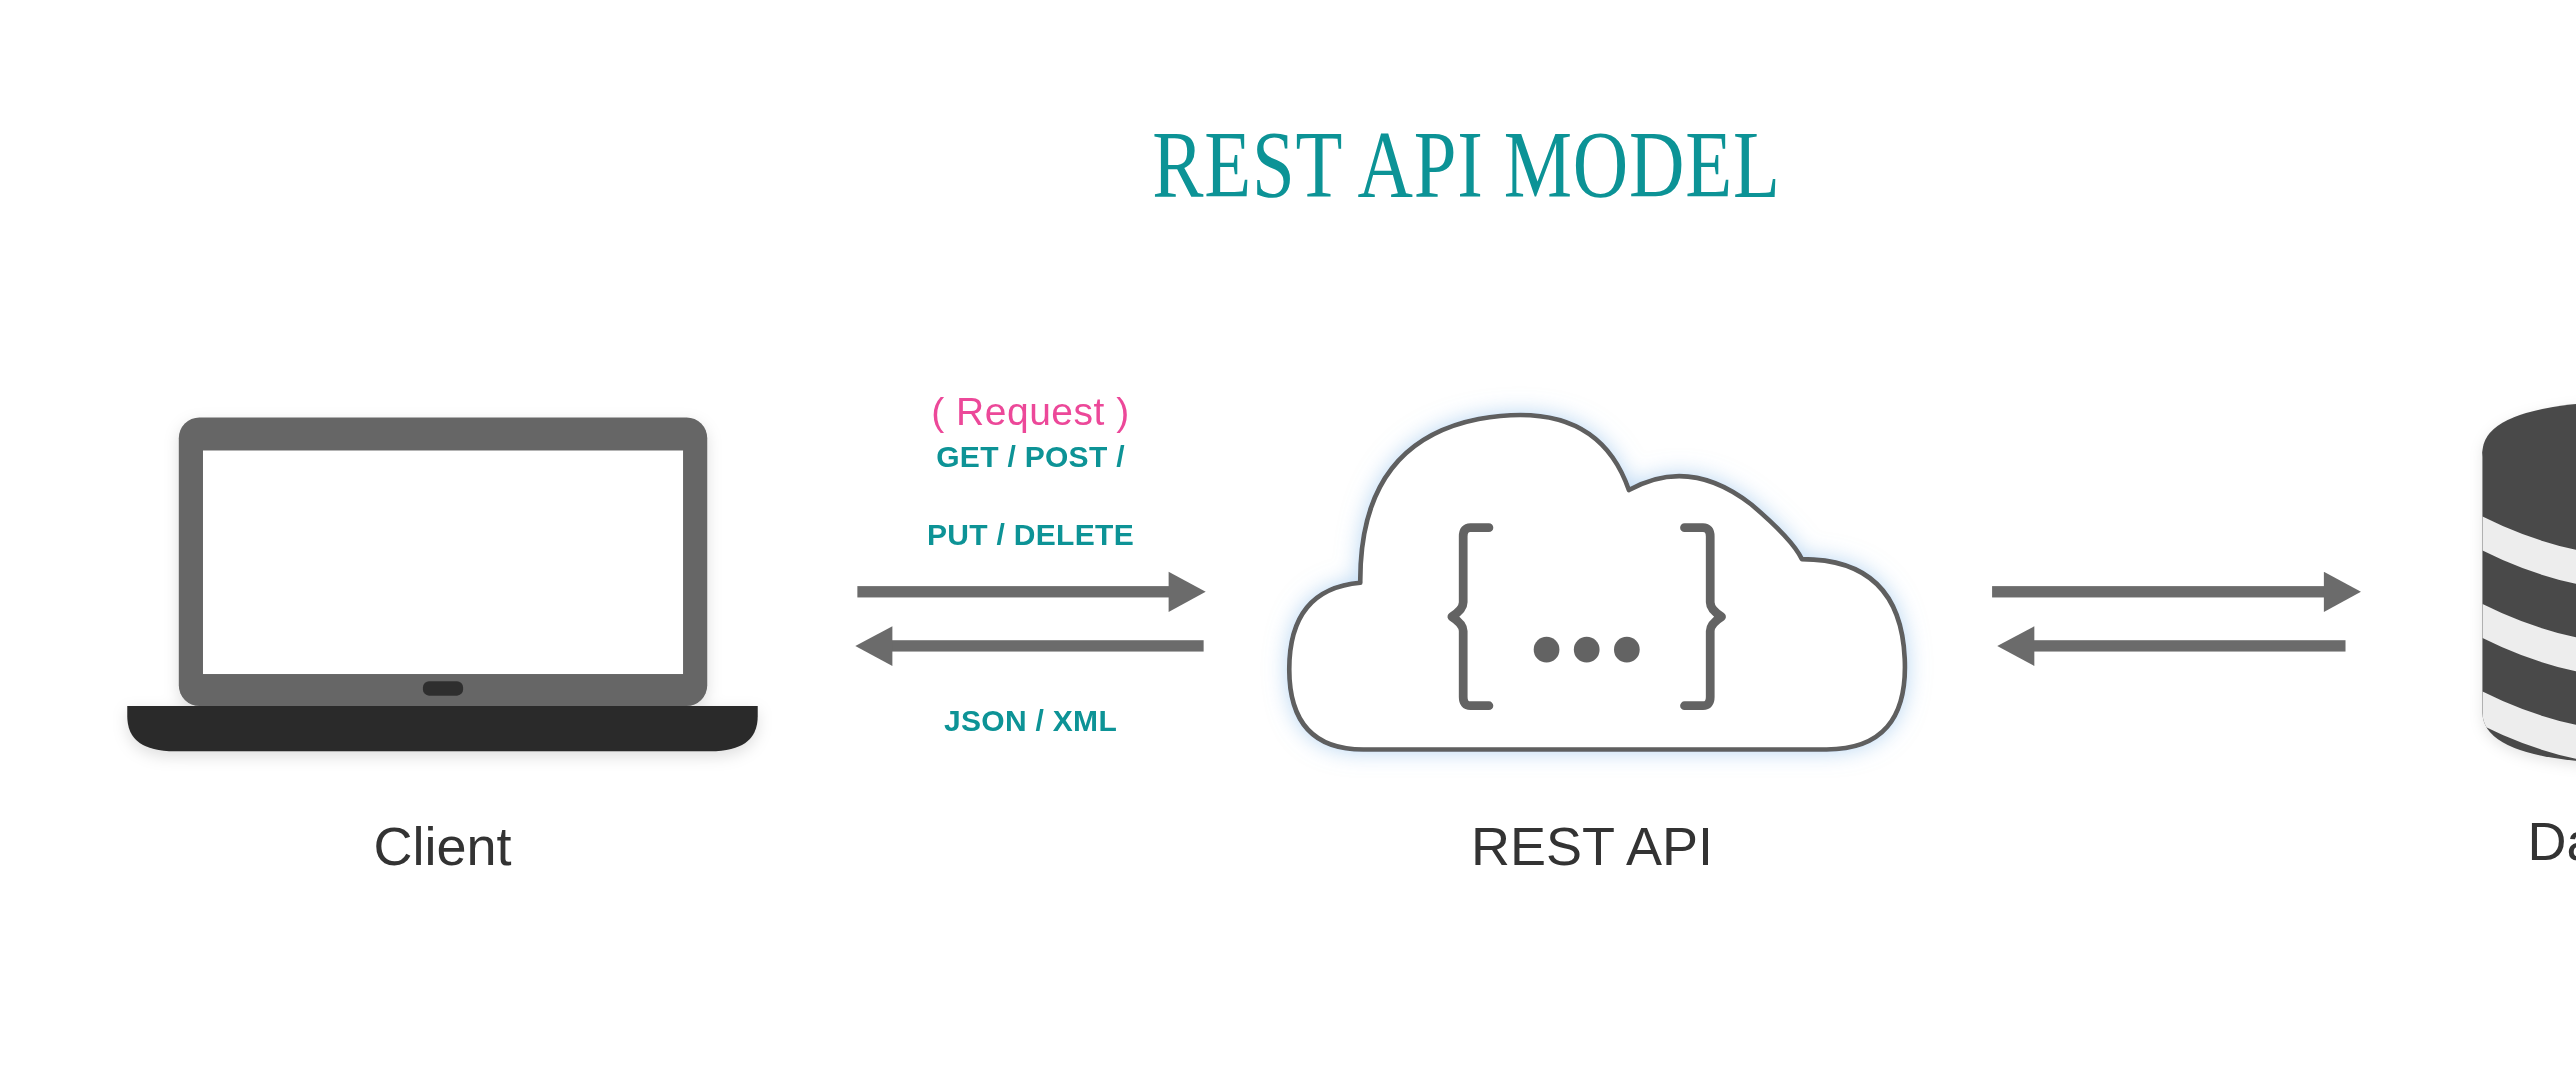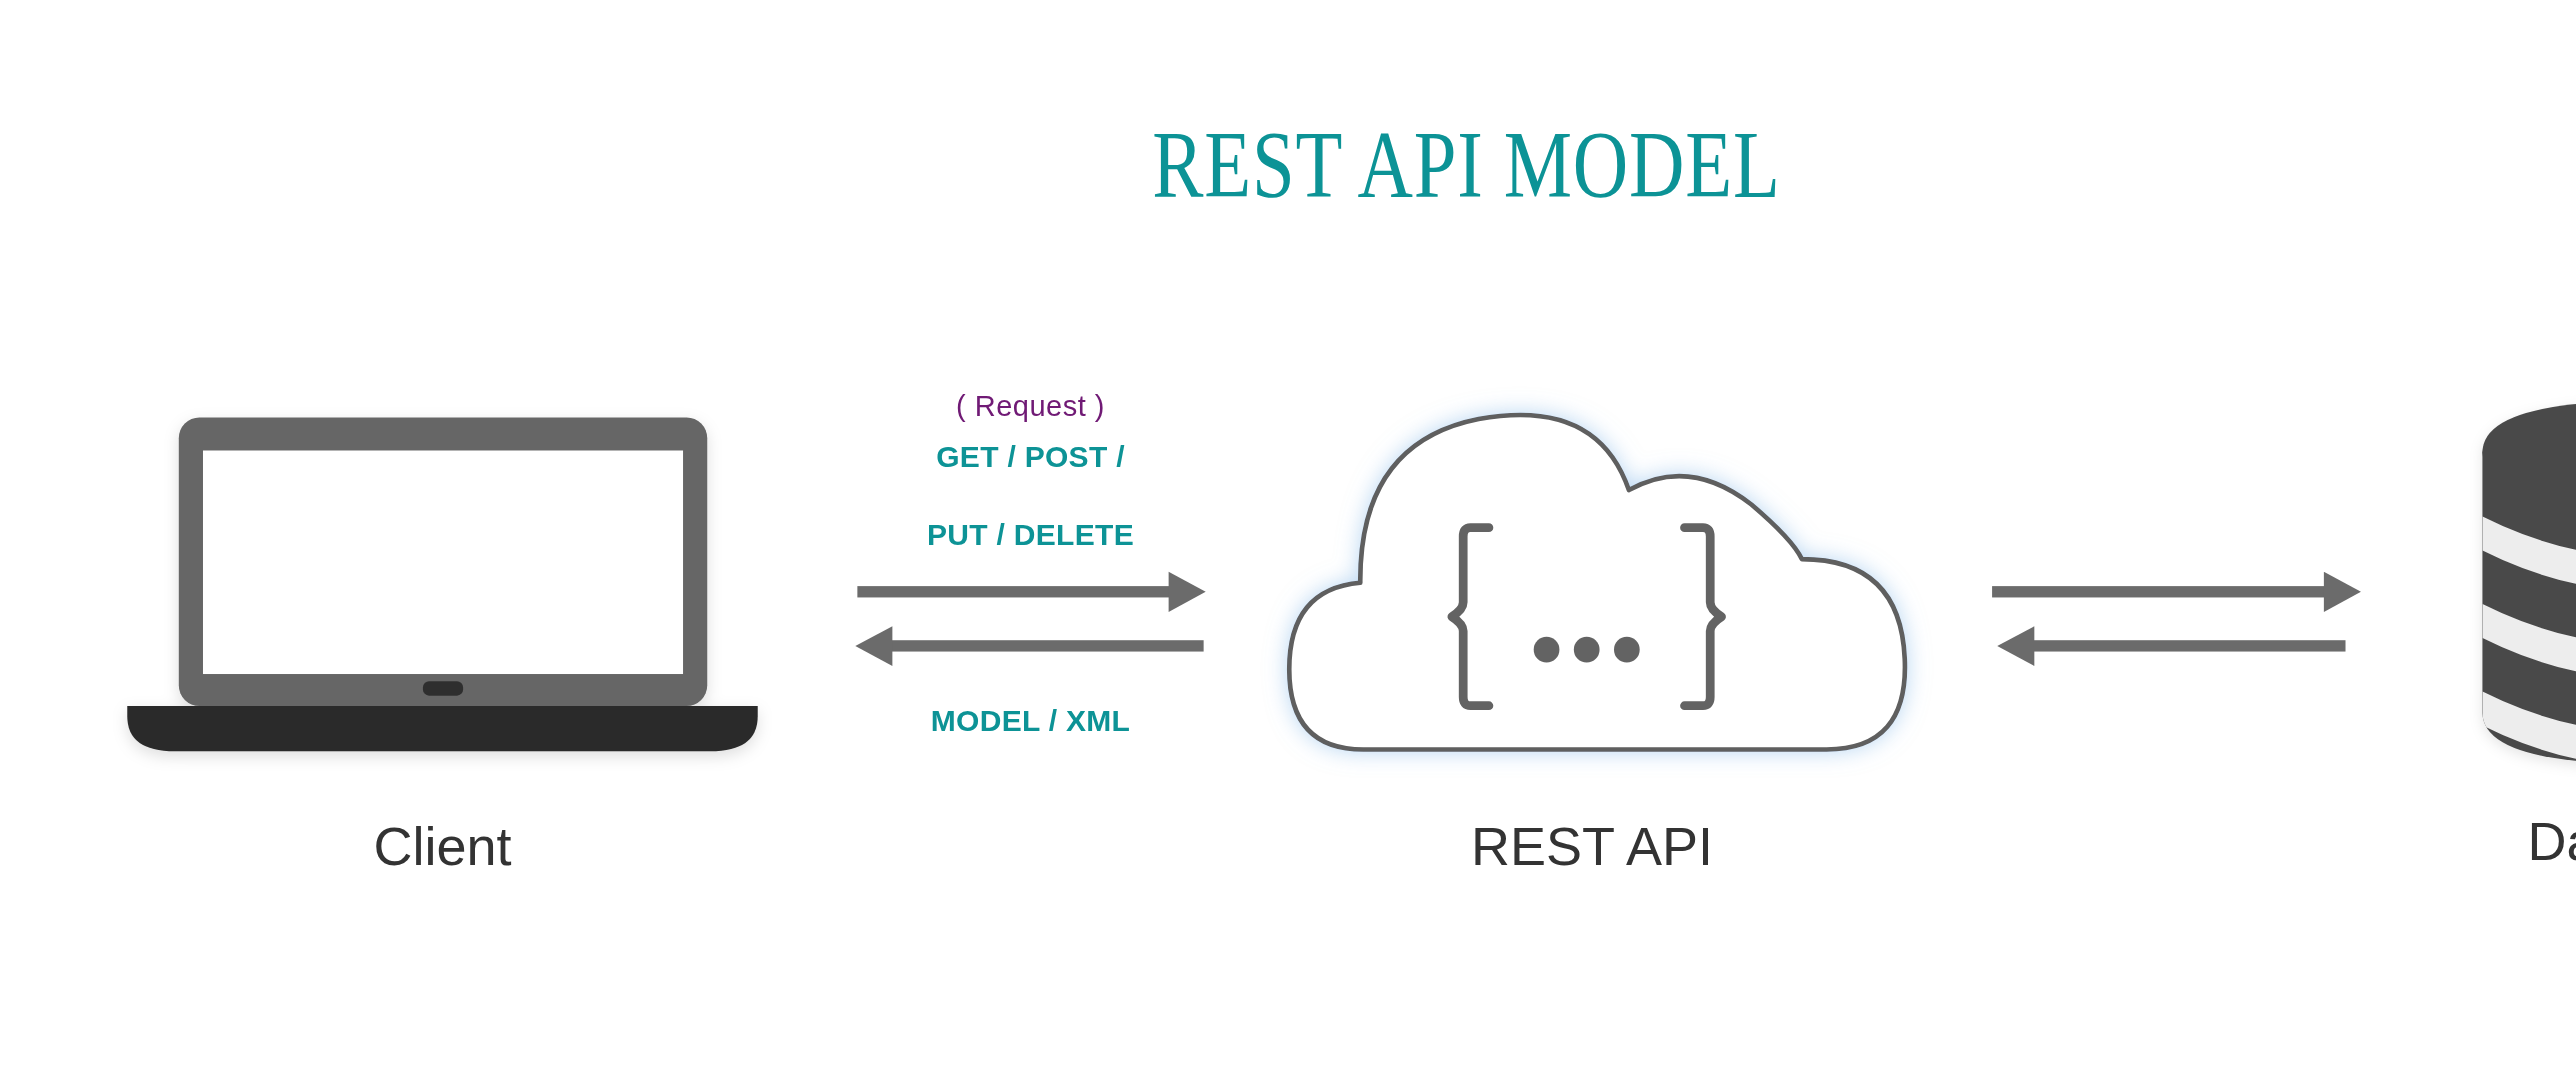--- a/index.html
+++ b/index.html
@@ -67,23 +67,23 @@
 
   
   .mid-text {
     position: absolute;
     left: 840px;
     width: 381px;
     text-align: center;
     white-space: nowrap;
   }
   .mid-paren {
-    font-size: 29px;
-    line-height: 1;
-    color: #701a75;
+    font-size: 39px;
+    line-height: 1;
+    color: #ec4899;
     letter-spacing: 0.5px;
   }
   .mid-method {
     font-size: 30px;
     line-height: 1;
     font-weight: bold;
     color: #0d9396;
     letter-spacing: 0.3px;
   }
   #req-paren   { top: 392px; }
@@ -118,21 +118,21 @@
 
         <path d="M 18 580 L 1242 580 L 1242 600 Q 1242 668 1150 668 L 110 668 Q 18 668 18 600 Z" fill="#2b2b2b"></path>
       </g>
     </svg>
   </div>
   <div class="node-label" id="client-label">Client</div>
 
   <div class="mid-text mid-paren" id="req-paren">( Request )</div>
   <div class="mid-text mid-method" id="req-line1">GET / POST /</div>
   <div class="mid-text mid-method" id="req-line2">PUT / DELETE</div>
-  <div class="mid-text mid-method" id="res-format">MODEL / XML</div>
+  <div class="mid-text mid-method" id="res-format">JSON / XML</div>
 
   <div class="arrow-group" id="arrows-left">
     <svg width="371" height="124" viewBox="0 0 720 240">
 
       <g>
         <rect x="24" y="62" width="620" height="22" fill="#6b6b6b"></rect>
         <path d="M 628 34 L 700 73 L 628 112 Z" fill="#6b6b6b"></path>
       </g>
 
       <g>

